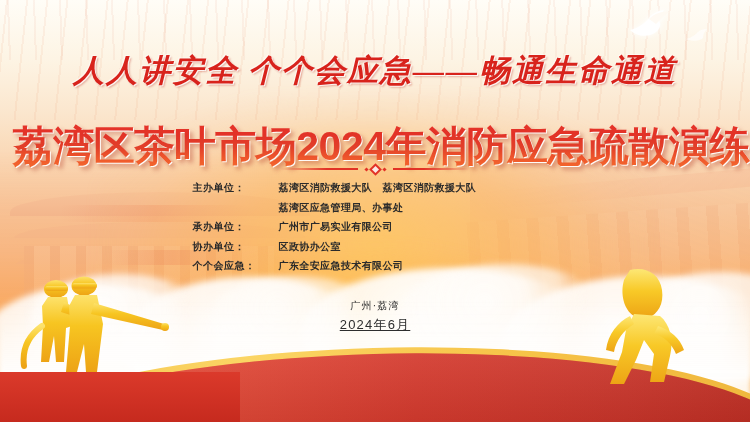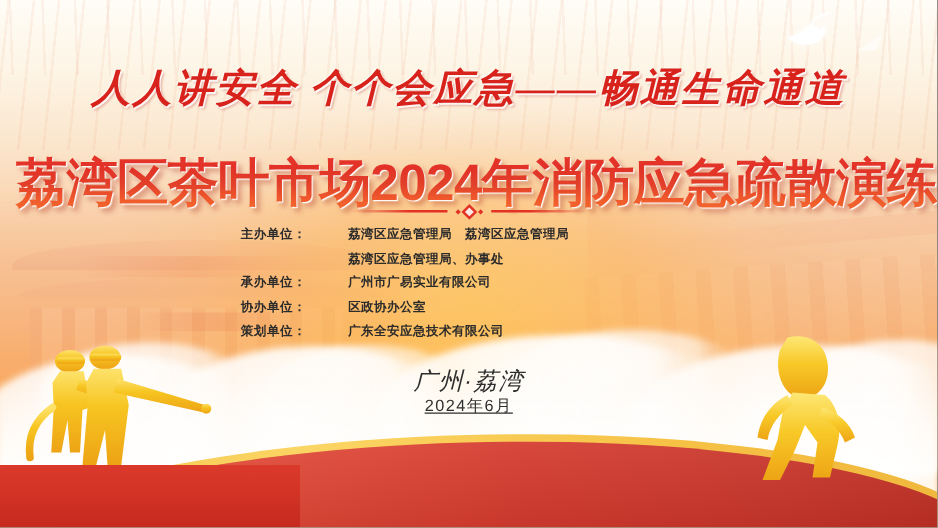--- a/index.html
+++ b/index.html
@@ -195,21 +195,21 @@
     font-size:10px;font-weight:bold;color:#2b2b2b;line-height:19.5px;
   }
   .org-row{display:flex;width:365px;}
   .org-label{width:86px;flex:none;letter-spacing:.5px;}
   .org-val{flex:1;letter-spacing:.4px;}
 
   .footer{
     position:absolute;top:296px;left:0;width:100%;text-align:center;
     color:#2e2e2e;font-size:12.5px;line-height:19px;letter-spacing:1.2px;
   }
-  .footer .f1{font-size:19px;font-style:italic;}
+  .footer .f1{font-size:10px;}
   .footer .f2{font-size:13px;text-decoration:underline;}
 </style>
 </head>
 <body>
 
 <div id="poster">
 
   <div class="bg-base"></div>
   <div class="streaks"></div>
   <div class="streaks2"></div>
@@ -311,36 +311,36 @@
         <span class="dot"></span>
         <span class="dia"></span>
         <span class="dot"></span>
       </div>
       <div class="div-line r"></div>
     </div>
 
     <div class="orgs">
       <div class="org-row">
         <span class="org-label">主办单位：</span>
-        <span class="org-val">荔湾区应急管理局　荔湾区应急管理局</span>
+        <span class="org-val">荔湾区消防救援大队　荔湾区消防救援大队</span>
       </div>
       <div class="org-row">
         <span class="org-label"></span>
         <span class="org-val">荔湾区应急管理局、办事处</span>
       </div>
       <div class="org-row">
         <span class="org-label">承办单位：</span>
         <span class="org-val">广州市广易实业有限公司</span>
       </div>
       <div class="org-row">
         <span class="org-label">协办单位：</span>
         <span class="org-val">区政协办公室</span>
       </div>
       <div class="org-row">
-        <span class="org-label">策划单位：</span>
+        <span class="org-label">个个会应急：</span>
         <span class="org-val">广东全安应急技术有限公司</span>
       </div>
     </div>
 
     <div class="footer">
       <div class="f1">广州·荔湾</div>
       <div class="f2">2024年6月</div>
     </div>
 
   </div>

